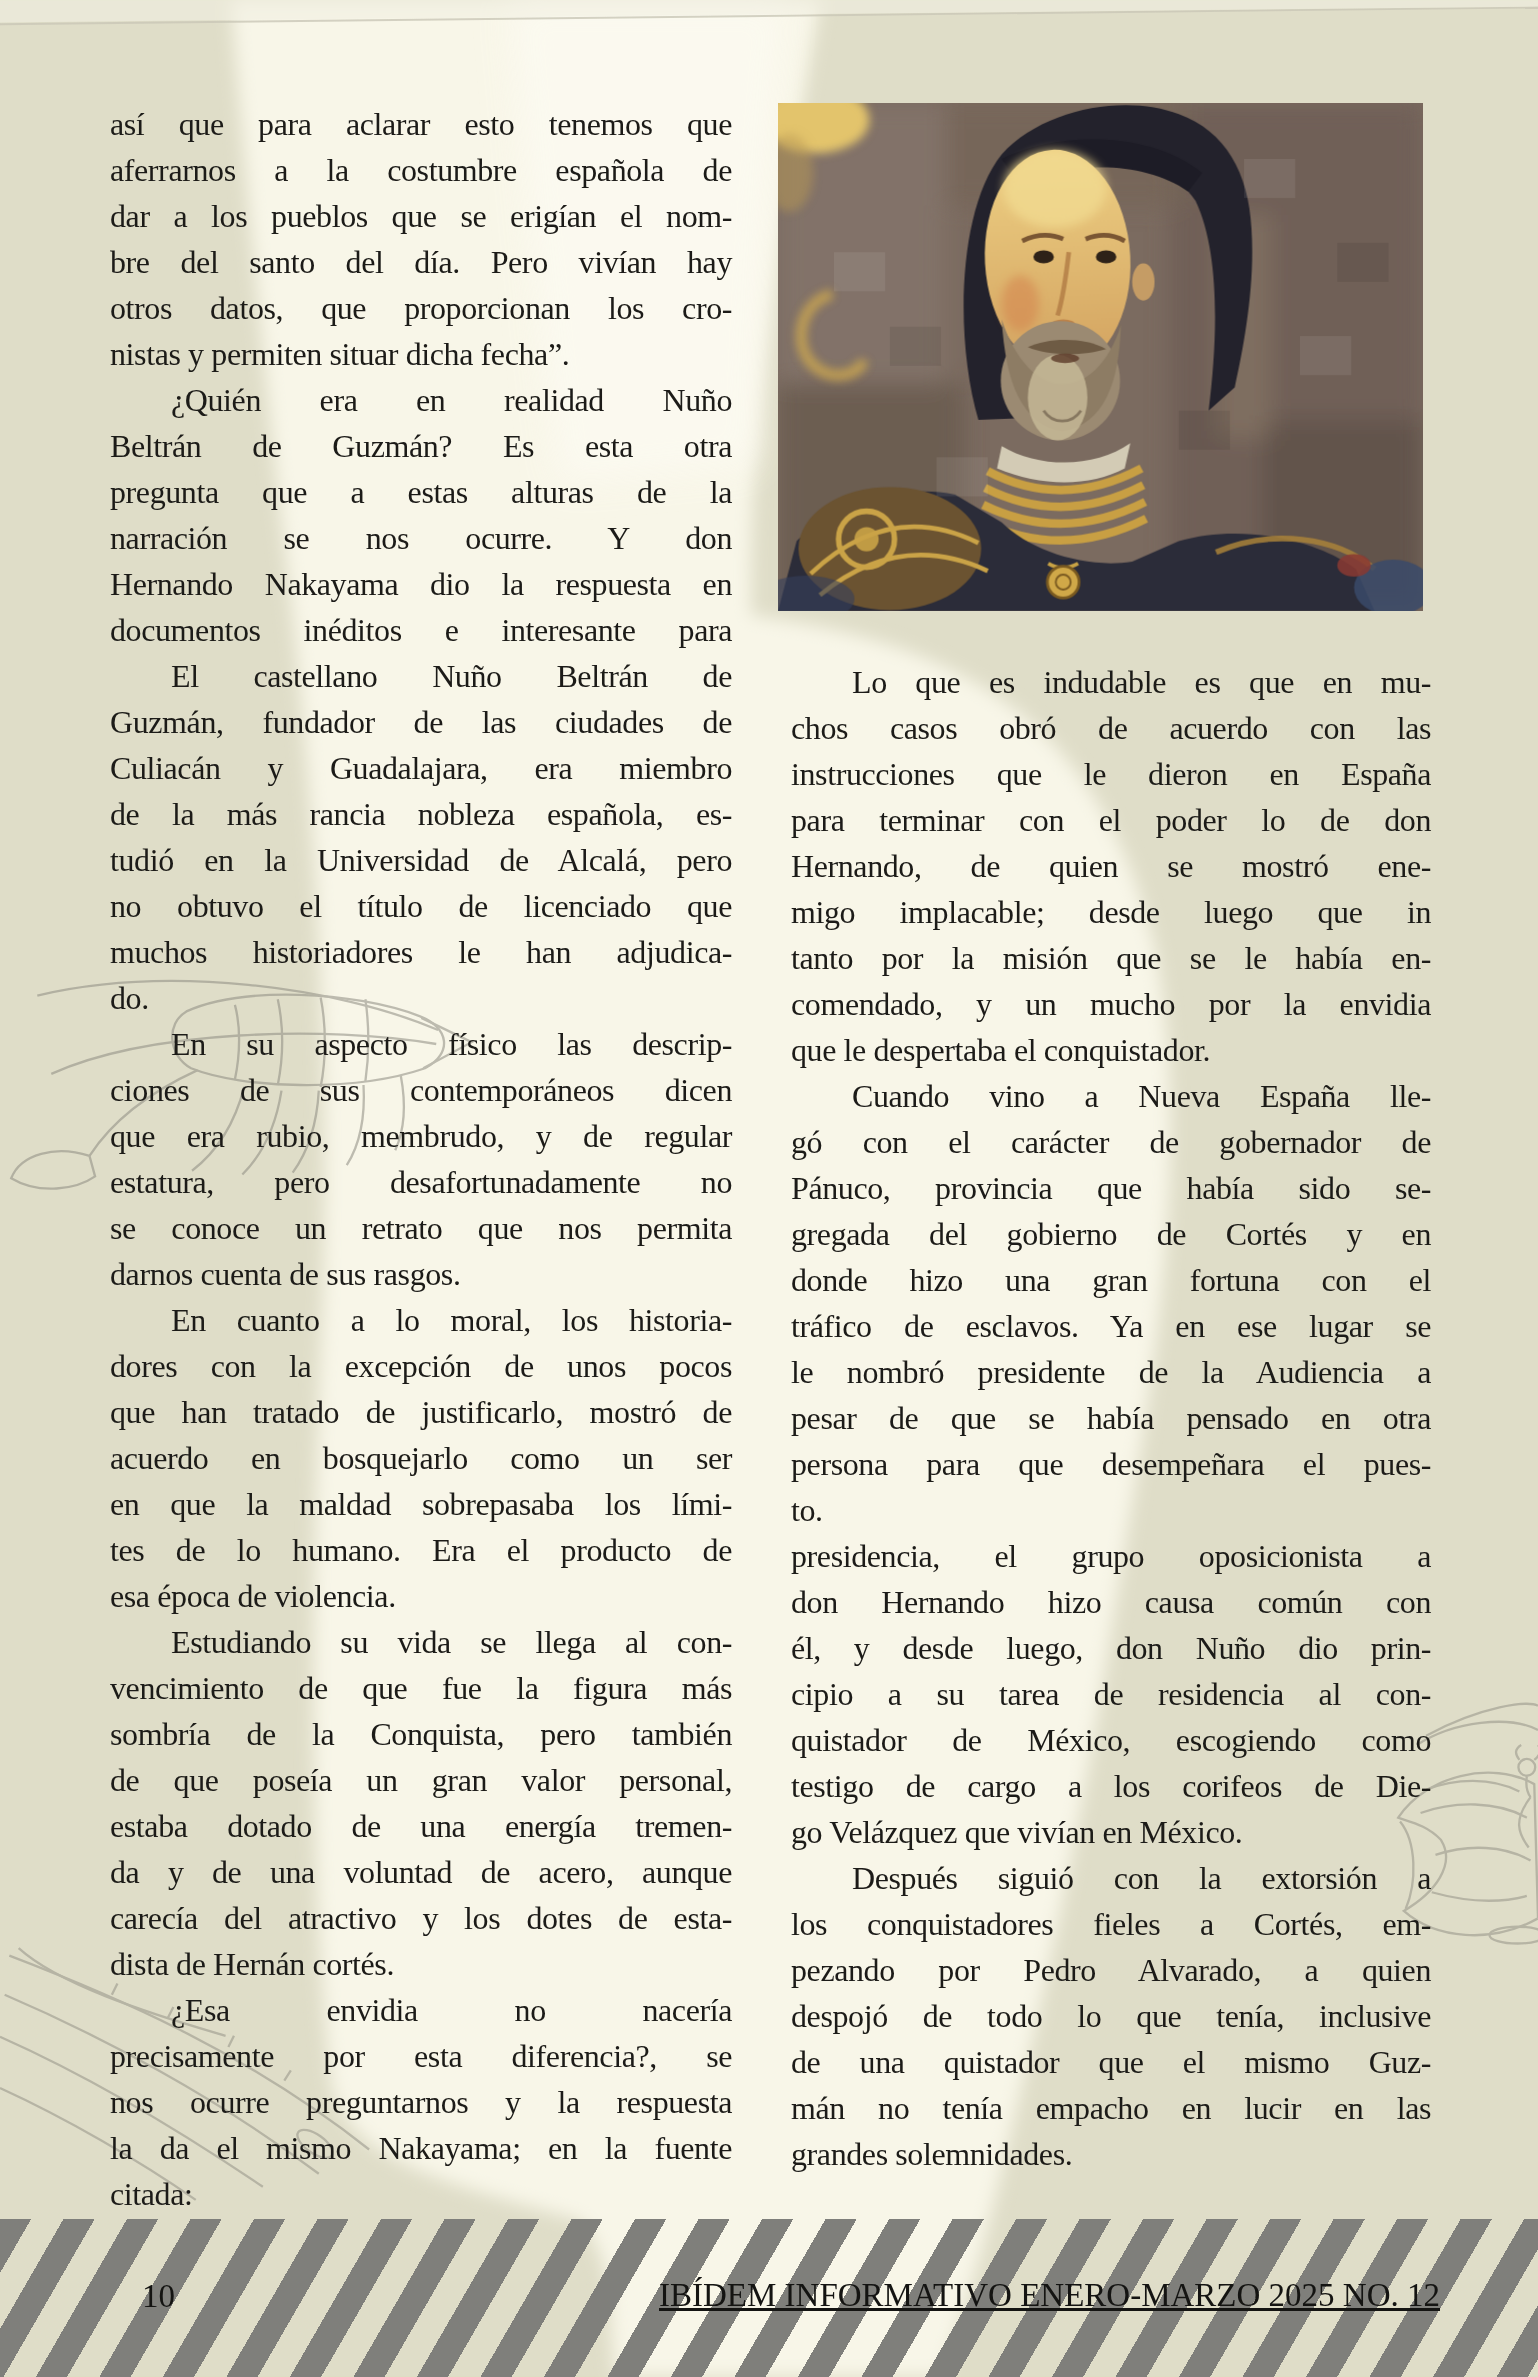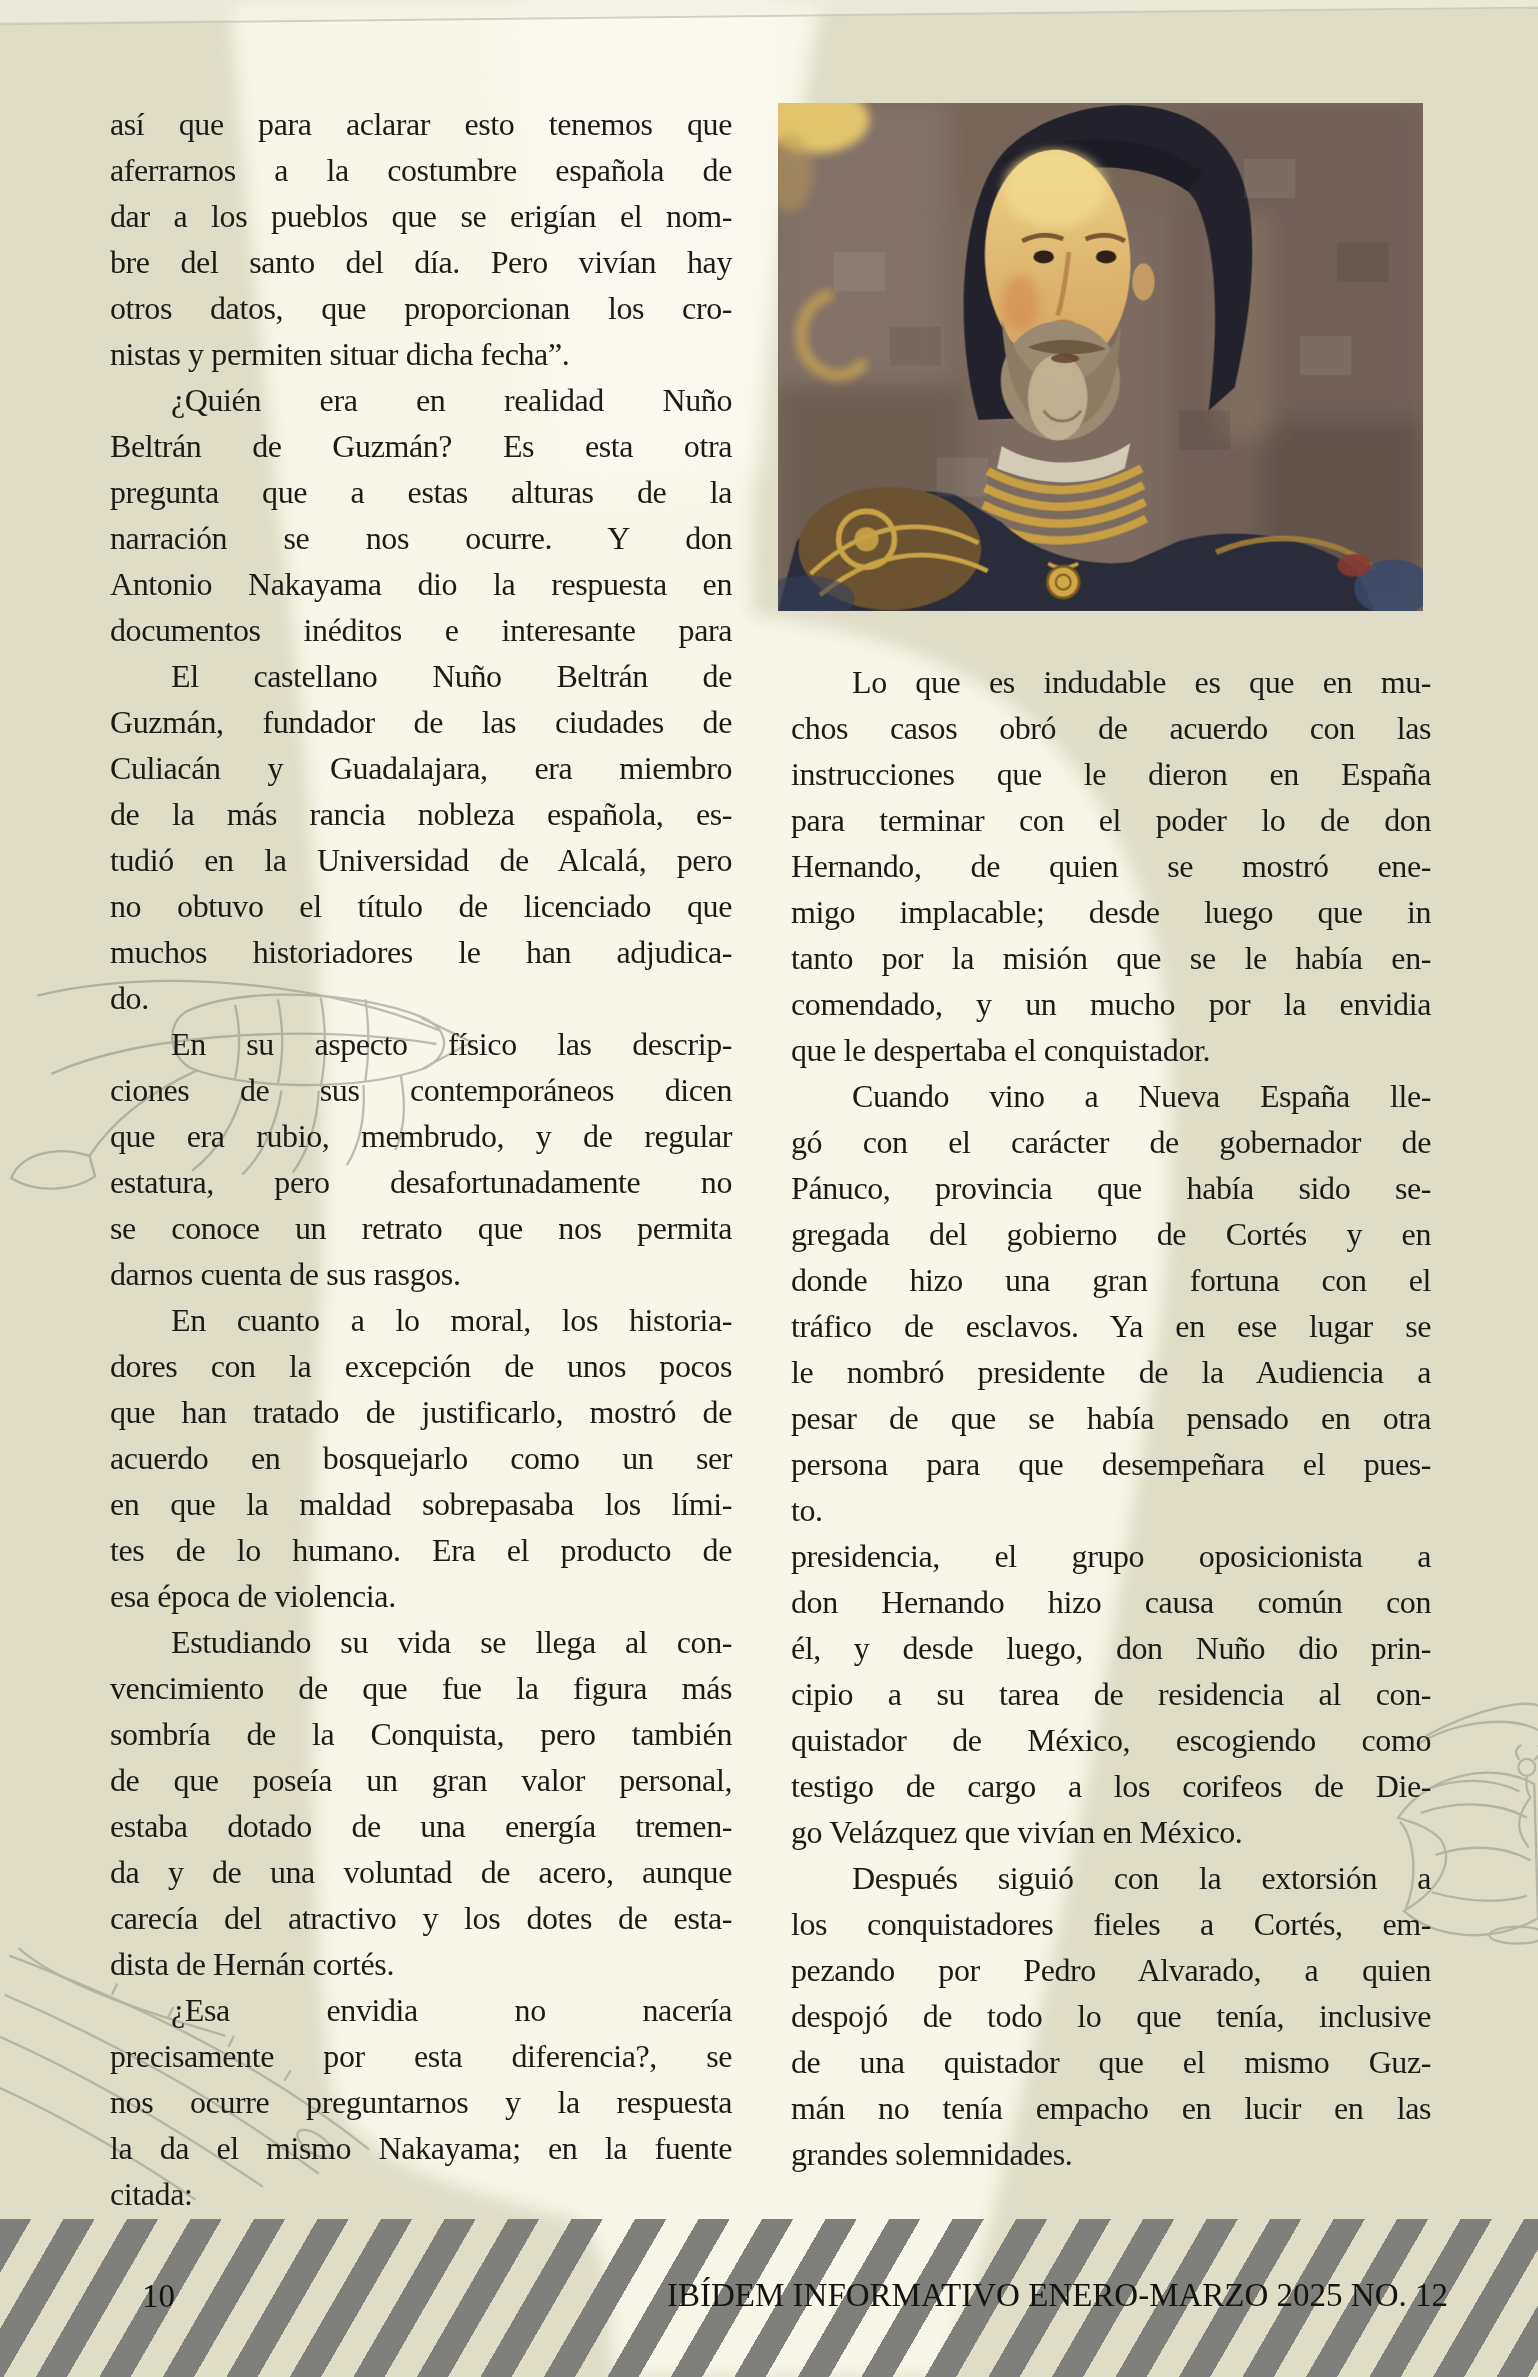--- a/index.html
+++ b/index.html
@@ -28,21 +28,21 @@
   .line { text-align:justify; text-align-last:justify; }
   .line.first { text-indent:61px; }
   .line.last  { text-align-last:left; }
   .portrait {
     position:absolute; left:778px; top:103px; width:645px; height:508px; z-index:4;
   }
   .footer-text {
     position:absolute; z-index:5; font-size:33px; line-height:37px; color:#141412;
   }
   #page-number { left:108px; top:2278px;margin-left:34px; }
-  #issue-line  { right:90px; top:2277px; text-align:center; }
+  #issue-line  { right:98px; top:2277px; text-align:center;text-decoration:underline; }
 </style>
 </head>
 <body>
 
 <div id="page">
 
   <svg class="bg-layer" width="1538" height="2377" viewBox="0 0 1650 2550" aria-hidden="true">
     <defs>
       <filter id="soft" x="-30%" y="-30%" width="160%" height="160%">
           <feGaussianBlur stdDeviation="9"></feGaussianBlur>
@@ -199,21 +199,21 @@
       <div class="line">así que para aclarar esto tenemos que</div>
       <div class="line">aferrarnos a la costumbre española de</div>
       <div class="line">dar a los pueblos que se erigían el nom-</div>
       <div class="line">bre del santo del día. Pero vivían hay</div>
       <div class="line">otros datos, que proporcionan los cro-</div>
       <div class="line last">nistas y permiten situar dicha fecha”.</div>
       <div class="line first">¿Quién era en realidad Nuño</div>
       <div class="line">Beltrán de Guzmán? Es esta otra</div>
       <div class="line">pregunta que a estas alturas de la</div>
       <div class="line">narración se nos ocurre. Y don</div>
-      <div class="line">Antonio Nakayama dio la respuesta en</div>
+      <div class="line">Hernando Nakayama dio la respuesta en</div>
       <div class="line">documentos inéditos e interesante para</div>
       <div class="line first">El castellano Nuño Beltrán de</div>
       <div class="line">Guzmán, fundador de las ciudades de</div>
       <div class="line">Culiacán y Guadalajara, era miembro</div>
       <div class="line">de la más rancia nobleza española, es-</div>
       <div class="line">tudió en la Universidad de Alcalá, pero</div>
       <div class="line">no obtuvo el título de licenciado que</div>
       <div class="line">muchos historiadores le han adjudica-</div>
       <div class="line last">do.</div>
       <div class="line first">En su aspecto físico las descrip-</div>

